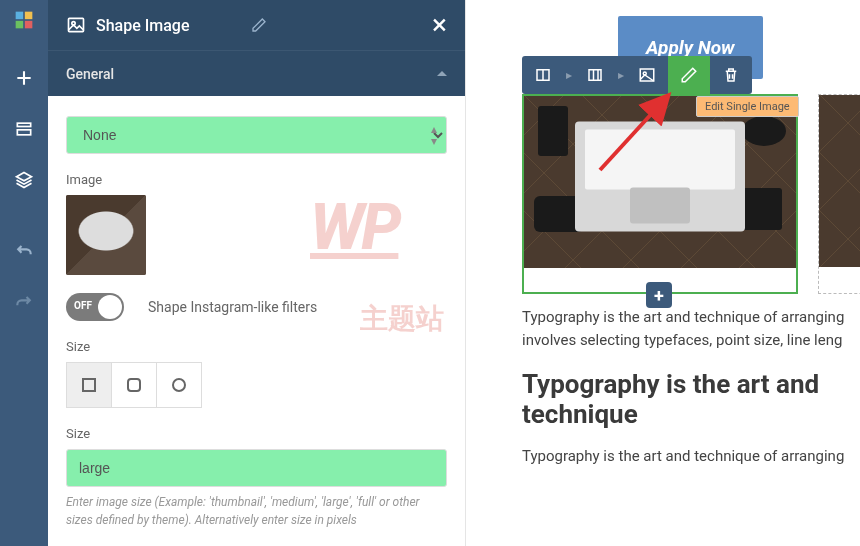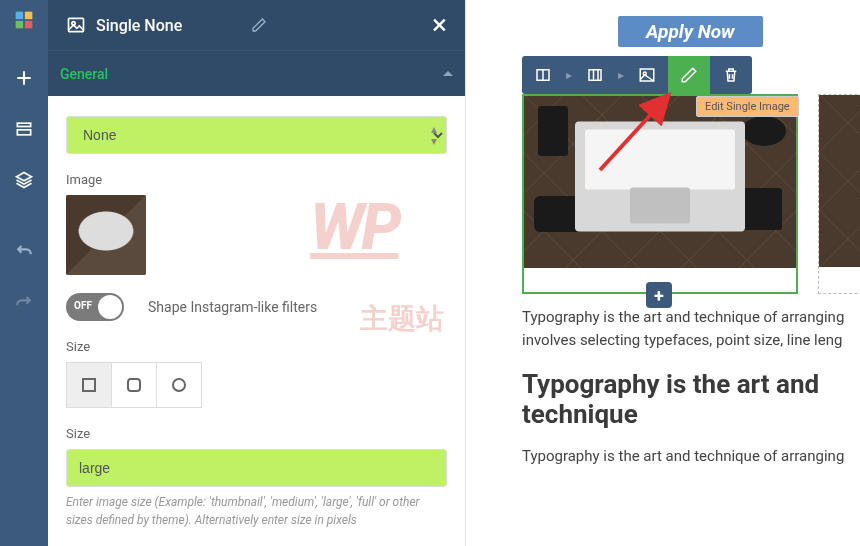--- a/index.html
+++ b/index.html
@@ -10,30 +10,30 @@
 .rail { width: 48px; background: #3c5a7b; display: flex; flex-direction: column; align-items: center; padding-top: 10px; gap: 28px; }
 .rail svg { width: 20px; height: 20px; }
 .logo { width: 28px; height: 28px; margin-bottom: 10px; }
 
 .panel { width: 418px; background: #fff; border-right: 1px solid #e5e5e5; display: flex; flex-direction: column; }
 .panel-header { background: #2f4b67; color: #fff; height: 50px; display: flex; align-items: center; padding: 0 18px; gap: 10px; }
 .panel-header .title { flex: 1; font-size: 16px; font-weight: 500; }
 .panel-header svg { width: 20px; height: 20px; }
 .close-x { font-size: 28px; cursor: pointer; line-height: 1; }
 
-.tab-header { background: #2f4b67; color: #22c55e; height: 46px; display: flex; align-items: center; padding: 0 12px; justify-content: space-between; border-top: 1px solid #3c5772; }
+.tab-header { background: #2f4b67; color: #e5e5e5; height: 46px; display: flex; align-items: center; padding: 0 18px; justify-content: space-between; border-top: 1px solid #3c5772; }
 .tab-header .label { font-weight: 500; }
 .caret { width: 0; height: 0; border-left: 5px solid transparent; border-right: 5px solid transparent; border-bottom: 5px solid #8fa4b8; }
 
 .panel-body { padding: 20px 18px; overflow-y: auto; flex: 1; }
 .fld { margin-bottom: 18px; }
 .fld-label { font-size: 13px; color: #666; margin-bottom: 8px; display: block; }
 
 .select { position: relative; }
-.select select, .text-input { width: 100%; height: 38px; border: 1px solid #ddd; border-radius: 3px; padding: 0 12px; font-size: 14px; background: #bef264; color: #555; }
+.select select, .text-input { width: 100%; height: 38px; border: 1px solid #ddd; border-radius: 3px; padding: 0 12px; font-size: 14px; background: #86efac; color: #555; }
 .select::after { content: ""; position: absolute; right: 12px; top: 14px; width: 8px; height: 10px; background: linear-gradient(#888, #888) 0 0/8px 1.5px no-repeat, linear-gradient(#888, #888) 0 4px/8px 1.5px no-repeat, linear-gradient(#888, #888) 0 8px/8px 1.5px no-repeat; opacity: .6; pointer-events: none; display: none; }
 .select .chev { position: absolute; right: 10px; top: 50%; transform: translateY(-50%); pointer-events: none; color: #888; font-size: 12px; line-height: 1; }
 
 .thumb { width: 80px; height: 80px; background: #5a4a3e; border-radius: 2px; overflow: hidden; position: relative; }
 .thumb .desk { position: absolute; inset: 0; background: radial-gradient(70px 50px at 50% 45%, #ddd 0 38%, transparent 40%), linear-gradient(135deg, #4a3a2e 0 50%, #5a4a3e 50%); }
 
 .toggle-row { display: flex; align-items: center; gap: 24px; }
 .toggle { width: 58px; height: 28px; background: #7b7b7b; border-radius: 14px; position: relative; cursor: pointer; }
 .toggle .knob { position: absolute; right: 2px; top: 2px; width: 24px; height: 24px; background: #fff; border-radius: 50%; }
 .toggle .off { position: absolute; left: 8px; top: 7px; font-size: 10px; font-weight: 700; color: #fff; }
@@ -42,21 +42,21 @@
 .shape-btn { width: 46px; height: 46px; border: 1px solid #ddd; display: flex; align-items: center; justify-content: center; cursor: pointer; margin-left: -1px; }
 .shape-btn:first-child { margin-left: 0; }
 .shape-btn.sel { background: #eee; }
 .shape-btn .sq { width: 14px; height: 14px; border: 2px solid #666; }
 .shape-btn .sqr { width: 14px; height: 14px; border: 2px solid #666; border-radius: 4px; }
 .shape-btn .ci { width: 14px; height: 14px; border: 2px solid #666; border-radius: 50%; }
 
 .help { font-size: 12px; font-style: italic; color: #999; margin-top: 6px; line-height: 1.5; }
 
 .canvas { flex: 1; position: relative; background: #fff; padding-top: 14px; }
-.apply-btn { position: absolute; top: 16px; left: 152px; background: #5b8cc6; color: #fff; font-size: 19px; font-weight: 700; font-style: italic; padding: 4px 28px; border-radius: 2px; cursor: pointer; }
+.apply-btn { position: absolute; top: 16px; left: 152px; background: #5b8cc6; color: #fff; font-size: 19px; font-weight: 700; font-style: italic; padding: 20px 28px; border-radius: 2px; cursor: pointer; }
 
 .elem-toolbar { position: absolute; top: 56px; left: 56px; display: flex; background: #3c5a7b; height: 38px; border-radius: 3px; overflow: hidden; }
 .elem-toolbar .tb-btn { width: 42px; height: 38px; display: flex; align-items: center; justify-content: center; cursor: pointer; color: #fff; }
 .elem-toolbar .tb-btn.green { background: #4caf50; }
 .elem-toolbar svg { width: 18px; height: 18px; }
 .tb-sep { color: rgba(255,255,255,.4); align-self: center; font-size: 12px; padding: 0 2px; }
 
 .tooltip { position: absolute; top: 96px; left: 230px; background: #fdba74; border: 1px solid #ccc; padding: 3px 8px; font-size: 11px; color: #555; border-radius: 2px; z-index: 3; }
 
 .img-frame { position: absolute; top: 94px; left: 56px; width: 276px; height: 200px; border: 2px solid #4caf50; background: #fff; }
@@ -110,21 +110,21 @@
         </svg></div>
   </div>
 
   <div class="panel">
     <div class="panel-header">
       <svg viewBox="0 0 24 24" fill="none" stroke="#fff" stroke-width="2">
           <rect x="3" y="4" width="18" height="16" rx="1"></rect>
           <circle cx="9" cy="10" r="2"></circle>
           <path d="M3 18l6-6 4 4 3-3 5 5"></path>
         </svg>
-      <span class="title">Single None</span>
+      <span class="title">Shape Image</span>
       <svg viewBox="0 0 24 24" fill="none" stroke="#9ab3cc" stroke-width="2" style="width:16px;height:16px;cursor:pointer">
           <path d="M17 3l4 4L7 21H3v-4L17 3z"></path>
         </svg>
       <span style="flex:1"></span>
       <span class="close-x">×</span>
     </div>
     <div class="tab-header">
       <span class="label">General</span>
       <span class="caret"></span>
     </div>

